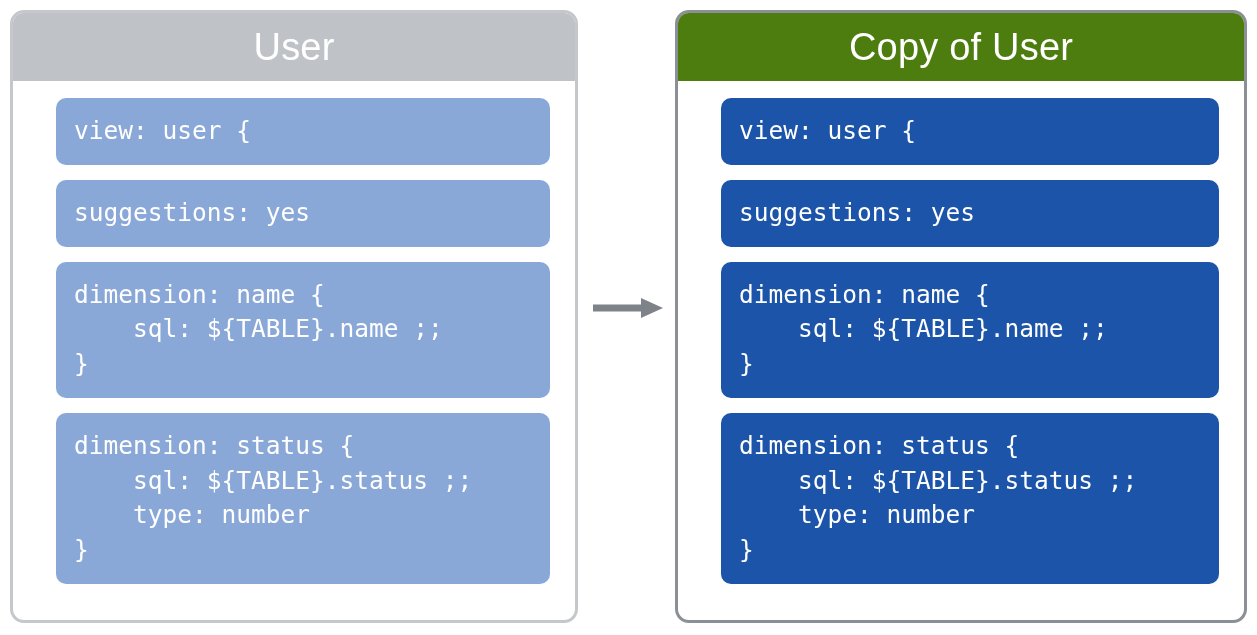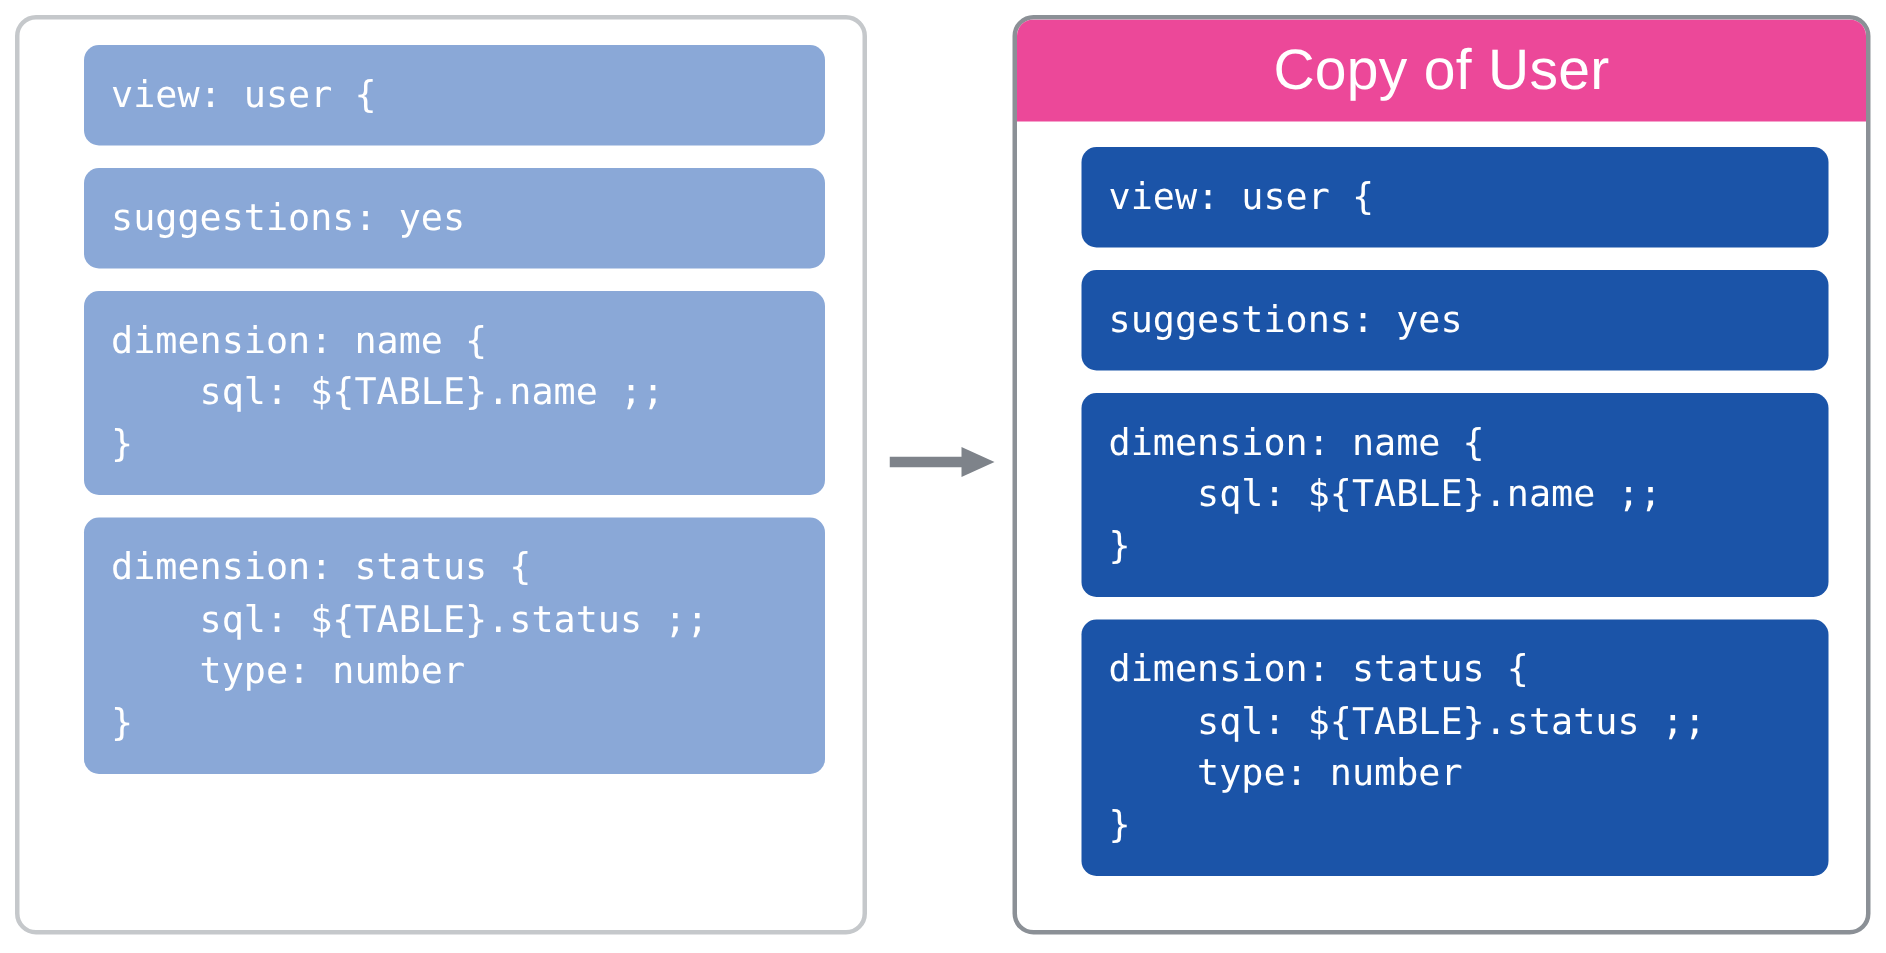--- a/index.html
+++ b/index.html
@@ -47,21 +47,21 @@
 
   .card-header {
     height: 68px;
     display: flex;
     align-items: center;
     justify-content: center;
     width: 100%;
     box-sizing: border-box;
   }
   .card-source .card-header { background: #bfc3c7; }
-  .card-copy   .card-header { background: #ec4899; }
+  .card-copy   .card-header { background: #4d7c0f; }
 
   .card-title {
     color: #ffffff;
     font-size: 38px;
     font-weight: 400;
     line-height: 1;
     letter-spacing: 0.2px;
     white-space: nowrap;
     font-family: "Liberation Sans", sans-serif;
   }
@@ -97,20 +97,23 @@
     width: 72px;
     height: 24px;
   }
 </style>
 </head>
 <body>
 
 <div class="diagram">
 
   <div class="card card-source">
+    <div class="card-header">
+      <div class="card-title">User</div>
+    </div>
     <div class="card-body">
       <div class="code-block">view: user {</div>
       <div class="code-block">suggestions: yes</div>
       <div class="code-block">dimension: name {
     sql: ${TABLE}.name ;;
 }</div>
       <div class="code-block">dimension: status {
     sql: ${TABLE}.status ;;
     type: number
 }</div>

